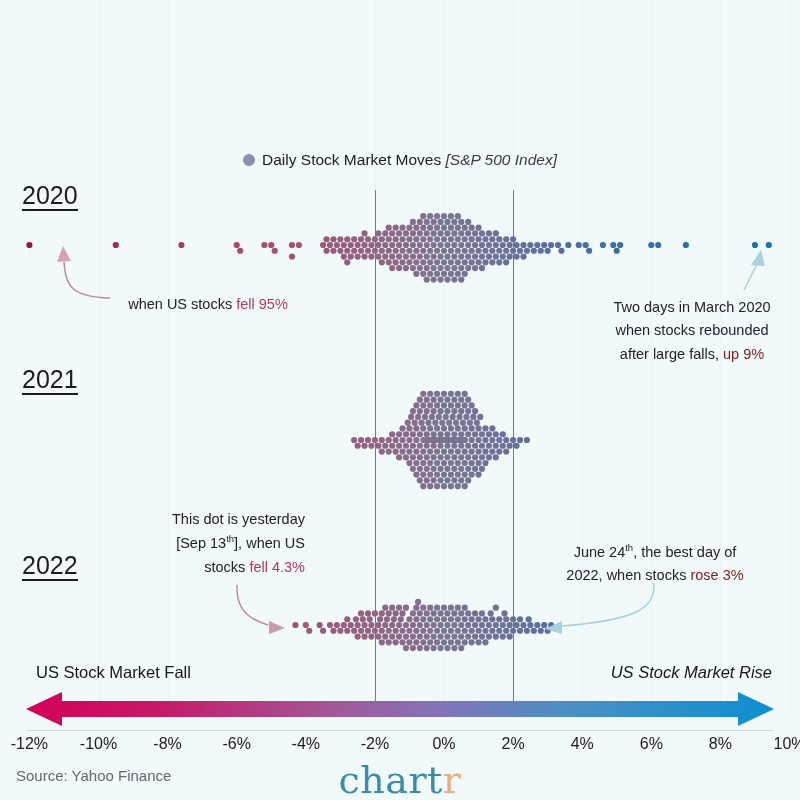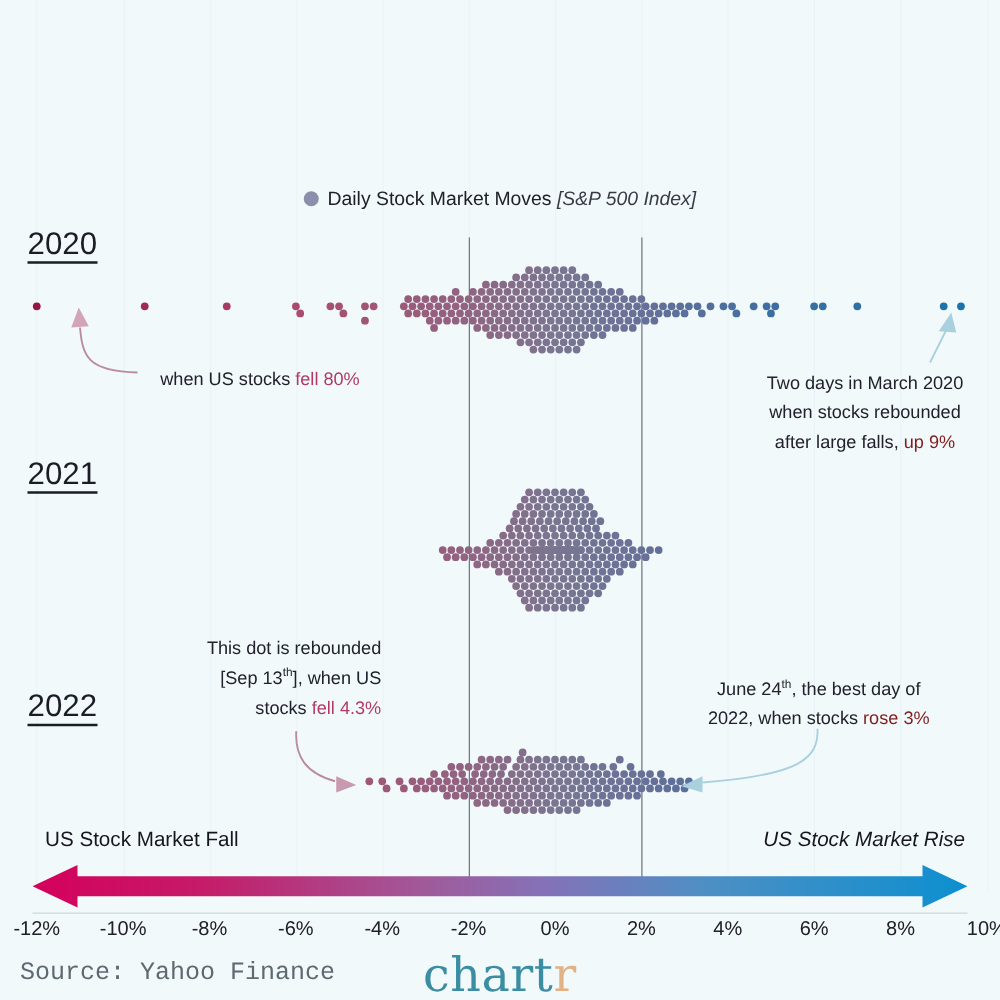--- a/index.html
+++ b/index.html
@@ -101,21 +101,21 @@
   .tick{
     position:absolute;top:0;
     font-size:16px;color:#20202a;
     transform:translateX(-50%);
     white-space:nowrap;
   }
 
   
   .source{
     position:absolute;left:16px;top:767px;
-    font-size:20px;color:#5d6a70;font-family:Liberation Mono, monospace;
+    font-size:15px;color:#5d6a70;
   }
   .logo{
     position:absolute;left:0;right:0;top:758px;
     text-align:center;
     font-family:"DejaVu Serif", serif;
     font-size:38px;
     letter-spacing:0.5px;
   }
   .logo .a{color:#3a8da3;}
   .logo .b{color:#e3b184;}
@@ -848,31 +848,31 @@
     <polygon points="761,250 751,265 765,266" fill="#a8d0dd"></polygon>
 
     <path d="M237,585 C236,605 244,618 268,625" fill="none" stroke="#b98aa0" stroke-width="1.5"></path>
     <polygon points="285,628 269,621 269,634" fill="#c89ab0"></polygon>
 
     <path d="M654,583 C655,607 640,620 562,626" fill="none" stroke="#a8d0dd" stroke-width="1.5"></path>
     <polygon points="545,629 562,621 562,634" fill="#a8d0dd"></polygon>
   </svg>
 
   <div class="anno" id="anno-march16">
-    <div><span>when US stocks </span><span class="hl-fall">fell 80%</span></div>
+    <div><span>when US stocks </span><span class="hl-fall">fell 95%</span></div>
   </div>
 
   <div class="anno" id="anno-rebound">
     <div>Two days in March 2020</div>
     <div>when stocks rebounded</div>
     <div><span>after large falls, </span><span class="hl-rise">up 9%</span></div>
   </div>
 
   <div class="anno" id="anno-yesterday">
-    <div>This dot is rebounded</div>
+    <div>This dot is yesterday</div>
     <div><span>[Sep 13</span><sup>th</sup><span>], when US</span></div>
     <div><span>stocks </span><span class="hl-fall">fell 4.3%</span></div>
   </div>
 
   <div class="anno" id="anno-june24">
     <div><span>June 24</span><sup>th</sup><span>, the best day of</span></div>
     <div><span>2022, when stocks </span><span class="hl-rise">rose 3%</span></div>
   </div>
 
   <div class="axis-label" id="axis-label-fall">US Stock Market Fall</div>

